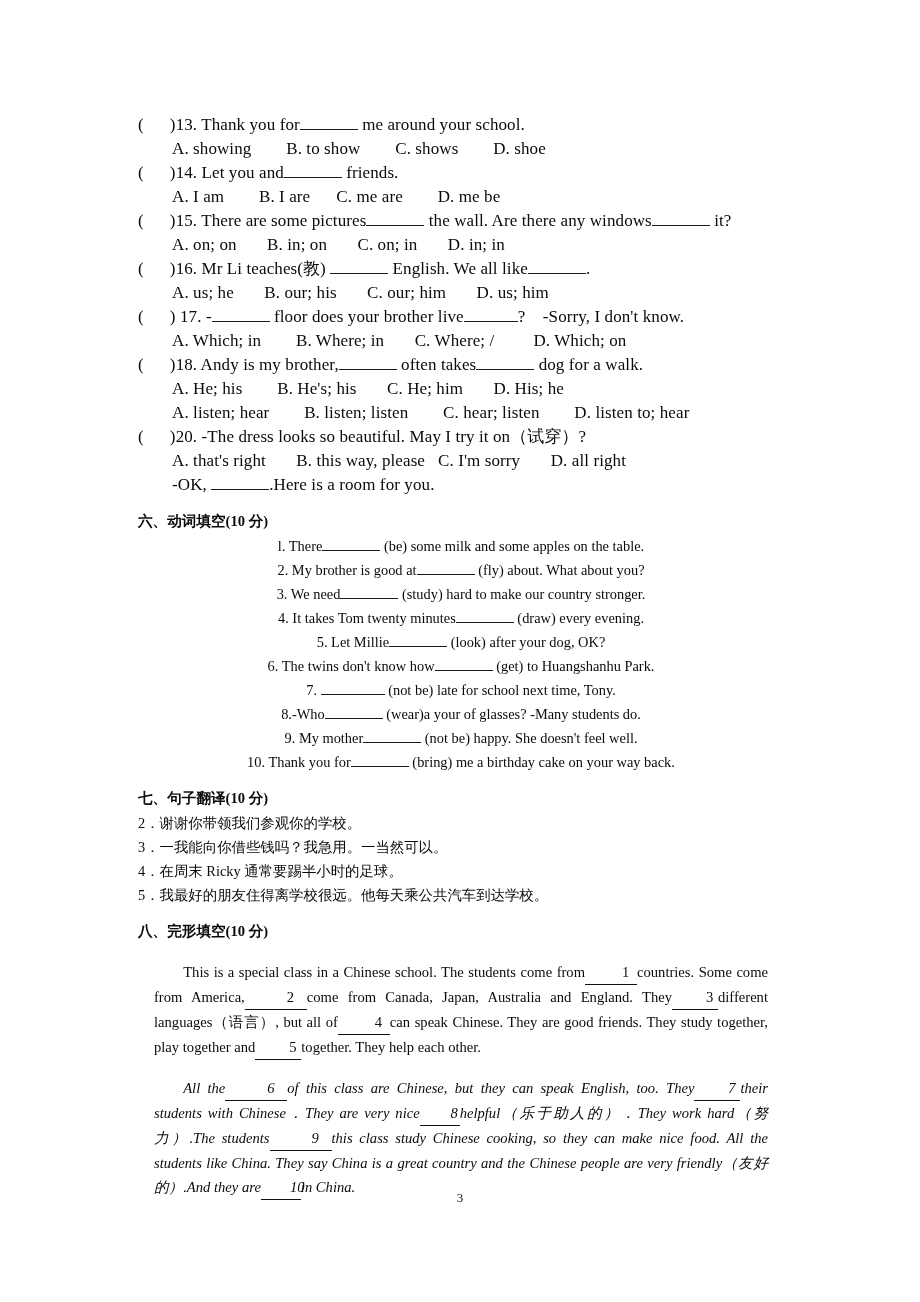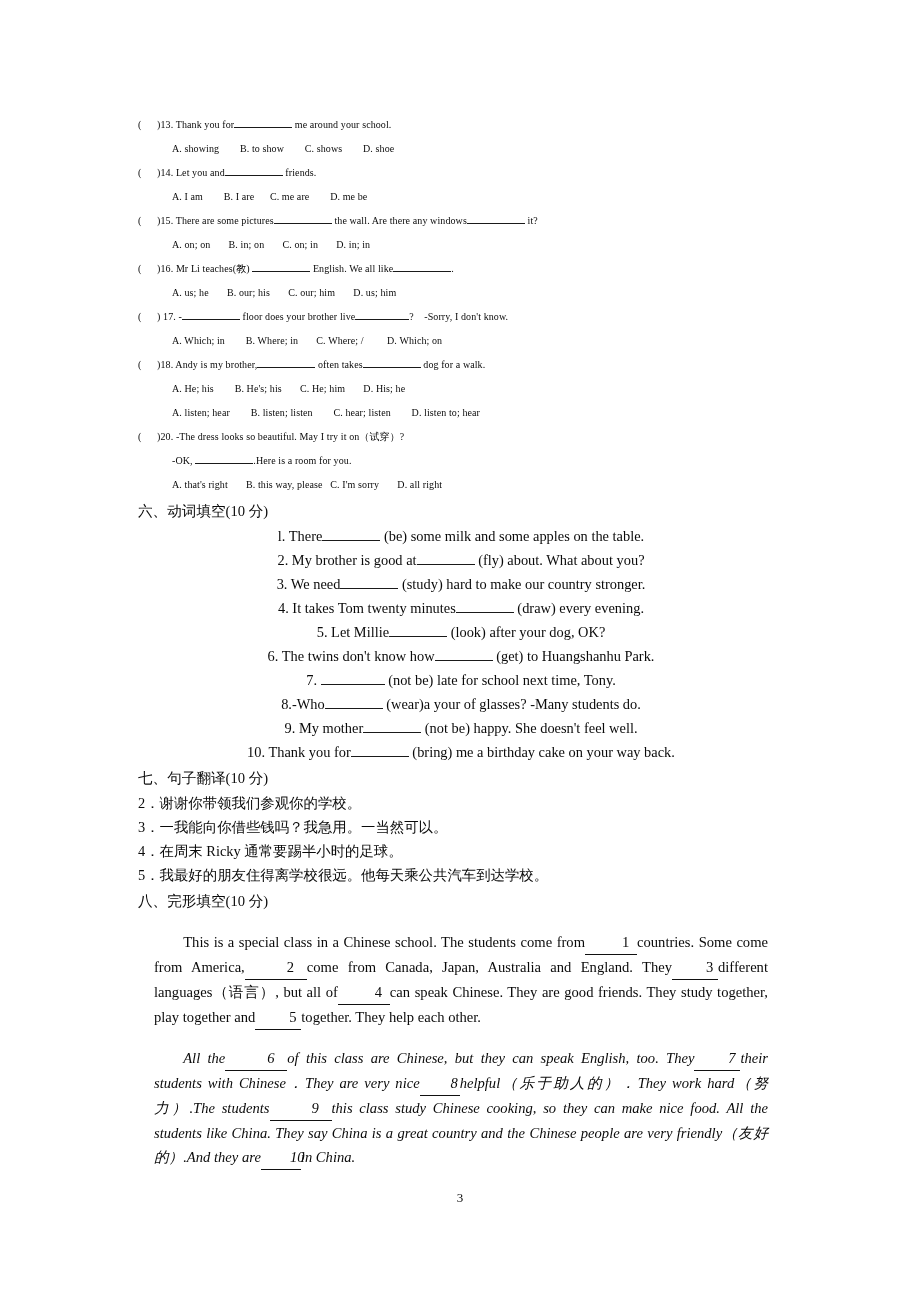--- a/index.html
+++ b/index.html
@@ -15,36 +15,36 @@
     color: #0a0a0a;
     overflow: hidden;
   }
   .page {
     position: absolute;
     left: 138px;
     top: 113px;
     width: 646px;
   }
   .line {
-    font-size: 10px;
+    font-size: 17px;
     line-height: 24px;
     white-space: pre;
     letter-spacing: 0.1px;
   }
   .opt-line {
     padding-left: 34px;
   }
   .q-line {
     padding-left: 0;
   }
   .sec-head {
     font-size: 14.6px;
     line-height: 25px;
-    font-weight: normal;
-    margin-top: 2px;
+    font-weight: bold;
+    margin-top: 12px;
     white-space: pre;
   }
   .item-line {
     font-size: 14.4px;
     line-height: 24px;
     white-space: pre;
     text-align: center;
   }
   .cn-line {
     font-size: 14.4px;
@@ -107,22 +107,22 @@
 
   <div class="line q-line"><span>(      )</span><span> 17.</span><span> -</span><span class="blank bk-md"></span><span> floor does your brother live</span><span class="blank bk-sm"></span><span>?    -Sorry, I don't know.</span></div>
   <div class="line opt-line">A. Which; in        B. Where; in       C. Where; /         D. Which; on</div>
 
   <div class="line q-line"><span>(      )</span><span>18.</span><span> Andy is my brother,</span><span class="blank bk-md"></span><span> often takes</span><span class="blank bk-md"></span><span> dog for a walk.</span></div>
   <div class="line opt-line">A. He; his        B. He's; his       C. He; him       D. His; he</div>
 
   <div class="line opt-line">A. listen; hear        B. listen; listen        C. hear; listen        D. listen to; hear</div>
 
   <div class="line q-line"><span>(      )</span><span>20.</span><span> -The dress looks so beautiful. May I try it on（试穿）?</span></div>
+  <div class="line opt-line">A. that's right       B. this way, please   C. I'm sorry       D. all right</div>
   <div class="line opt-line"><span>-OK, </span><span class="blank bk-md"></span><span>.Here is a room for you.</span></div>
-  <div class="line opt-line">A. that's right       B. this way, please   C. I'm sorry       D. all right</div>
 
   <div class="sec-head"><span>六、动词填空</span><span>(10 分)</span></div>
 
   <div class="item-line"><span>l. </span><span>There</span><span class="blank bk-md"></span><span> (be) some milk and some apples on the table.</span></div>
   <div class="item-line"><span>2. </span><span>My brother is good at</span><span class="blank bk-md"></span><span> (fly) about. What about you?</span></div>
   <div class="item-line"><span>3. </span><span>We need</span><span class="blank bk-md"></span><span> (study) hard to make our country stronger.</span></div>
   <div class="item-line"><span>4. </span><span>It takes Tom twenty minutes</span><span class="blank bk-md"></span><span> (draw) every evening.</span></div>
   <div class="item-line"><span>5. </span><span>Let Millie</span><span class="blank bk-md"></span><span> (look) after your dog, OK?</span></div>
   <div class="item-line"><span>6. </span><span>The twins don't know how</span><span class="blank bk-md"></span><span> (get) to Huangshanhu Park.</span></div>
   <div class="item-line"><span>7. </span><span></span><span class="blank bk-lg"></span><span> (not be) late for school next time, Tony.</span></div>

